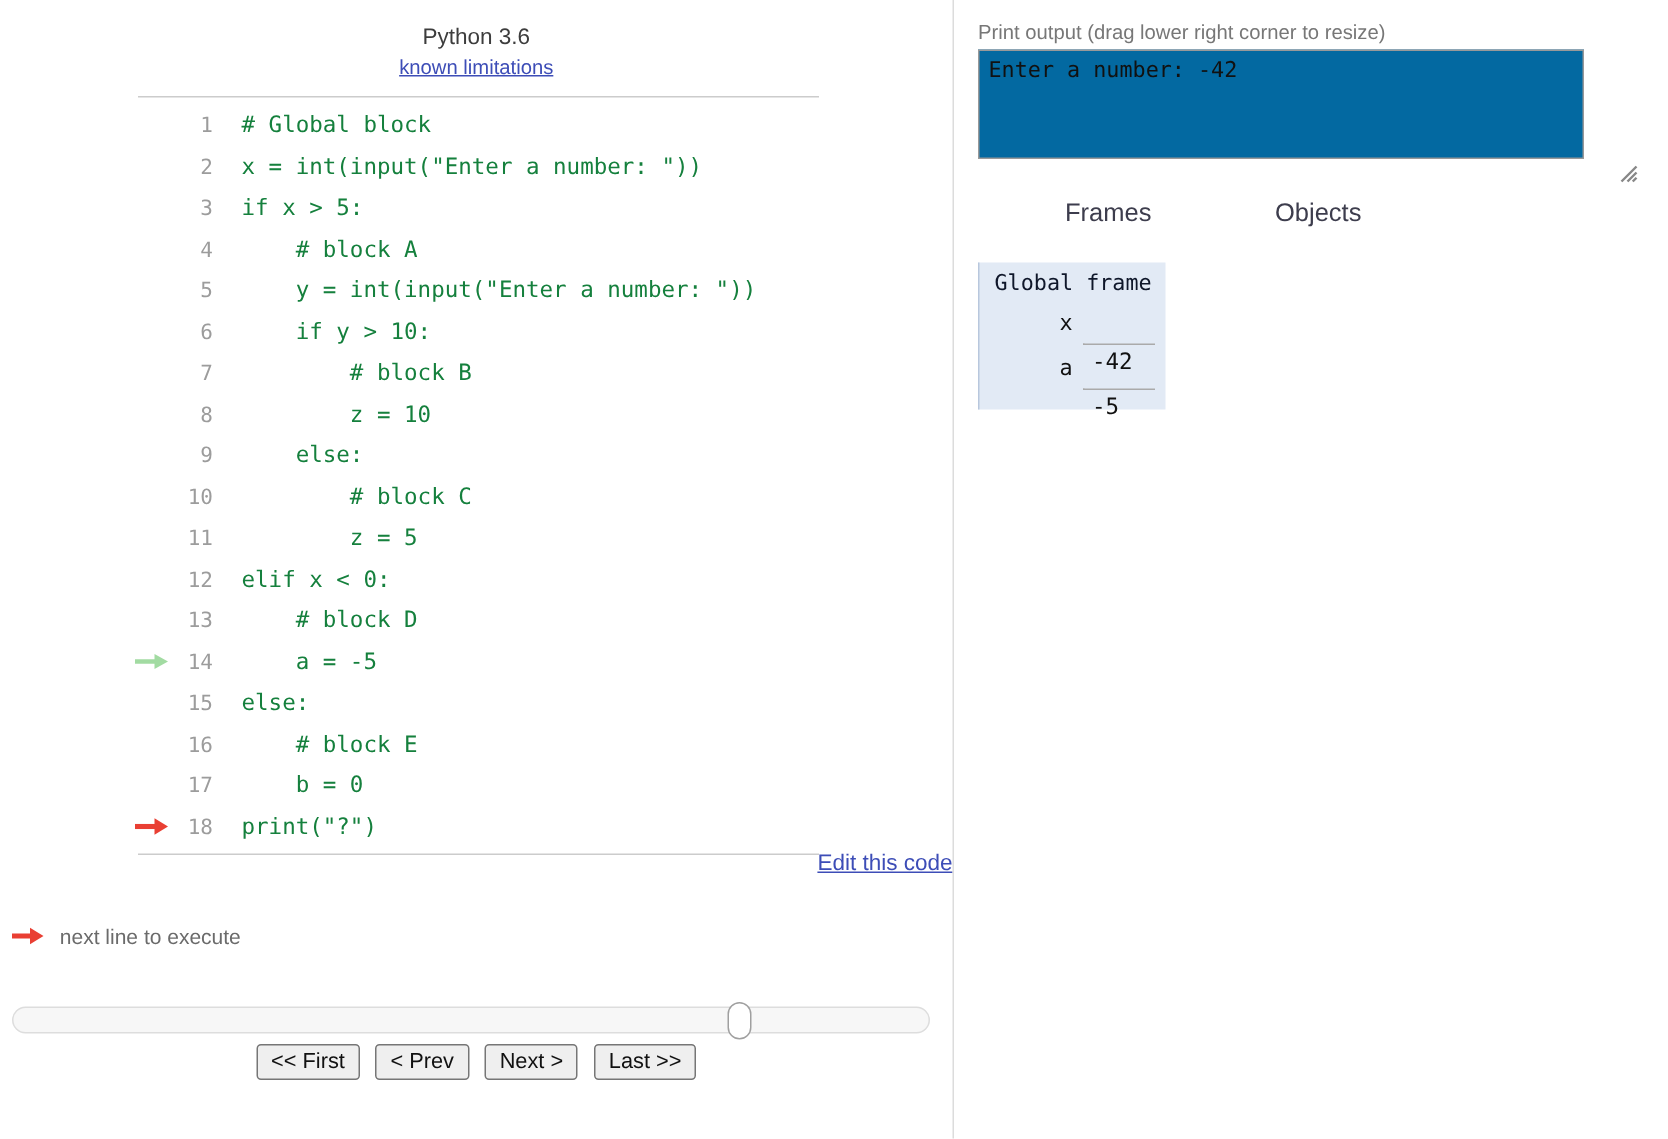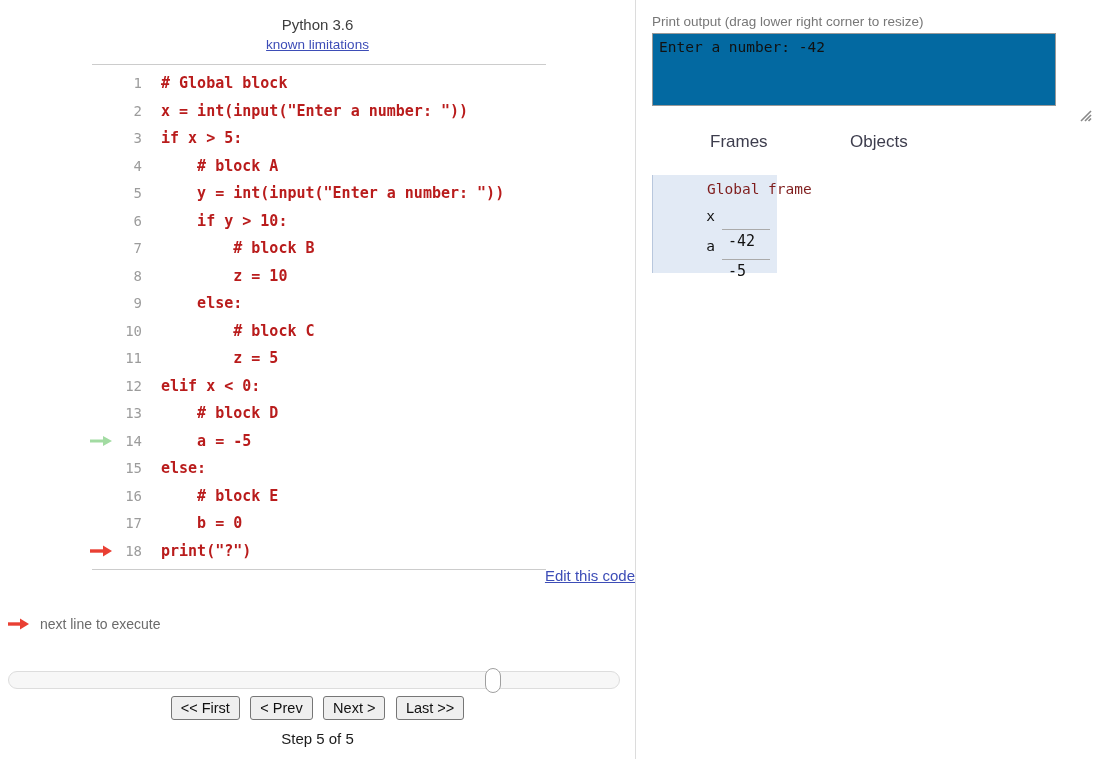--- a/index.html
+++ b/index.html
@@ -89,24 +89,23 @@
     display: inline-block;
     width: 50px;
     text-align: right;
     color: #9c9c9c;
     font-family: "DejaVu Sans Mono", monospace;
     font-size: 14px;
   }
   .codetext {
     display: inline-block;
     margin-left: 19px;
-    color: #b91c1c;
-    font-family: "DejaVu Sans Mono", monospace;
-    font-size: 15px;
-    font-weight: bold;
+    color: #15803d;
+    font-family: "DejaVu Sans Mono", monospace;
+    font-size: 15px;
   }
 
   
   #edit-link-row {
     position: absolute;
     left: 0; top: 567px;
     width: 635px;
     text-align: right;
   }
   #edit-link-row a {
@@ -238,24 +237,23 @@
     left: 7px; top: 175px;
     width: 125px;
     background: #e2eaf5;
     border-left: 1px solid #b8c7dd;
     box-sizing: border-box;
     padding: 6px 4px 10px 4px;
   }
   #frame-title {
     font-family: "DejaVu Sans Mono", monospace;
     font-size: 14.5px;
-    color: #7f1d1d;
+    color: #0f172a;
     padding: 0 0 6px 6px;
     white-space: pre;
-    margin-left: 44px;
   }
   .var-row {
     display: flex;
     align-items: stretch;
     height: 27px;
     margin-bottom: 3px;
   }
   .var-name {
     flex: 0 0 58px;
     text-align: right;
@@ -337,21 +335,20 @@
       <div id="slider-thumb" style="left: 477px;"></div>
     </div>
 
     <div id="nav-buttons">
       <button>&lt;&lt; First</button>
       <button>&lt; Prev</button>
       <button>Next &gt;</button>
       <button>Last &gt;&gt;</button>
     </div>
 
-    <div id="step-label">Step 5 of 5</div>
   </div>
 
   <div id="vertical-divider"></div>
 
   <div id="right-pane">
 
     <div id="print-output-label">Print output (drag lower right corner to resize)</div>
 
     <div id="print-output-box">
       <pre id="print-output-text">Enter a number: -42</pre>

